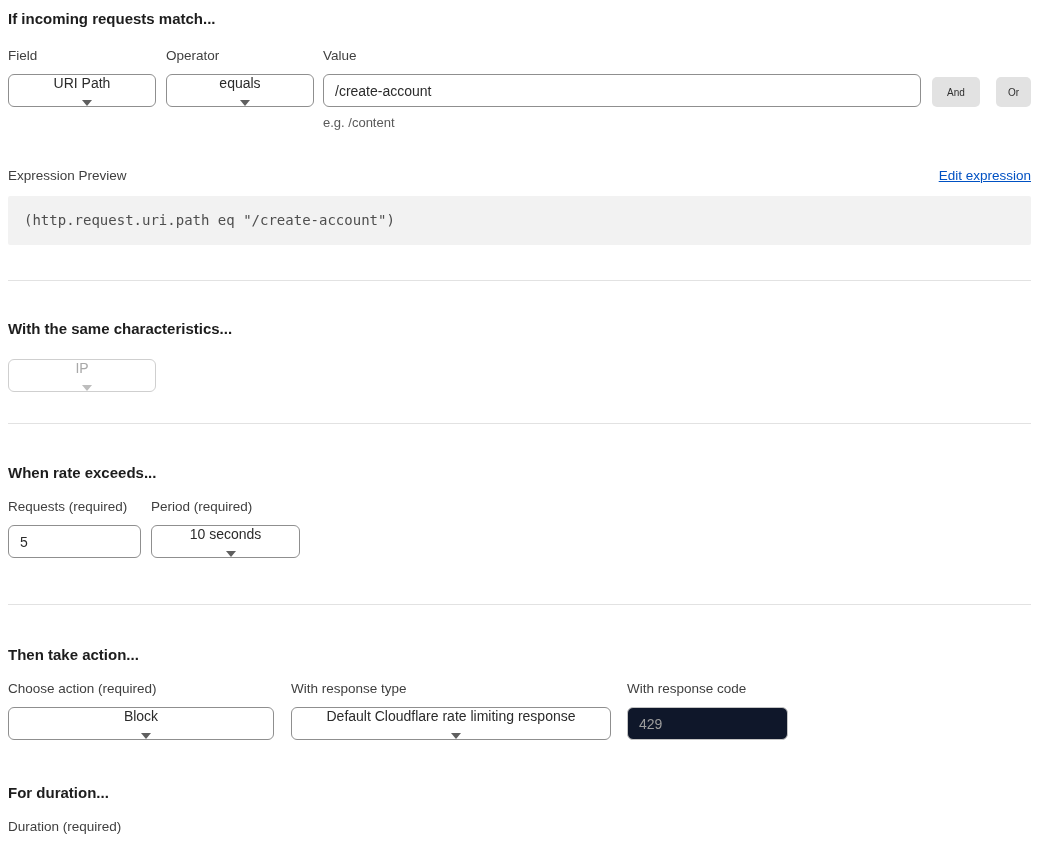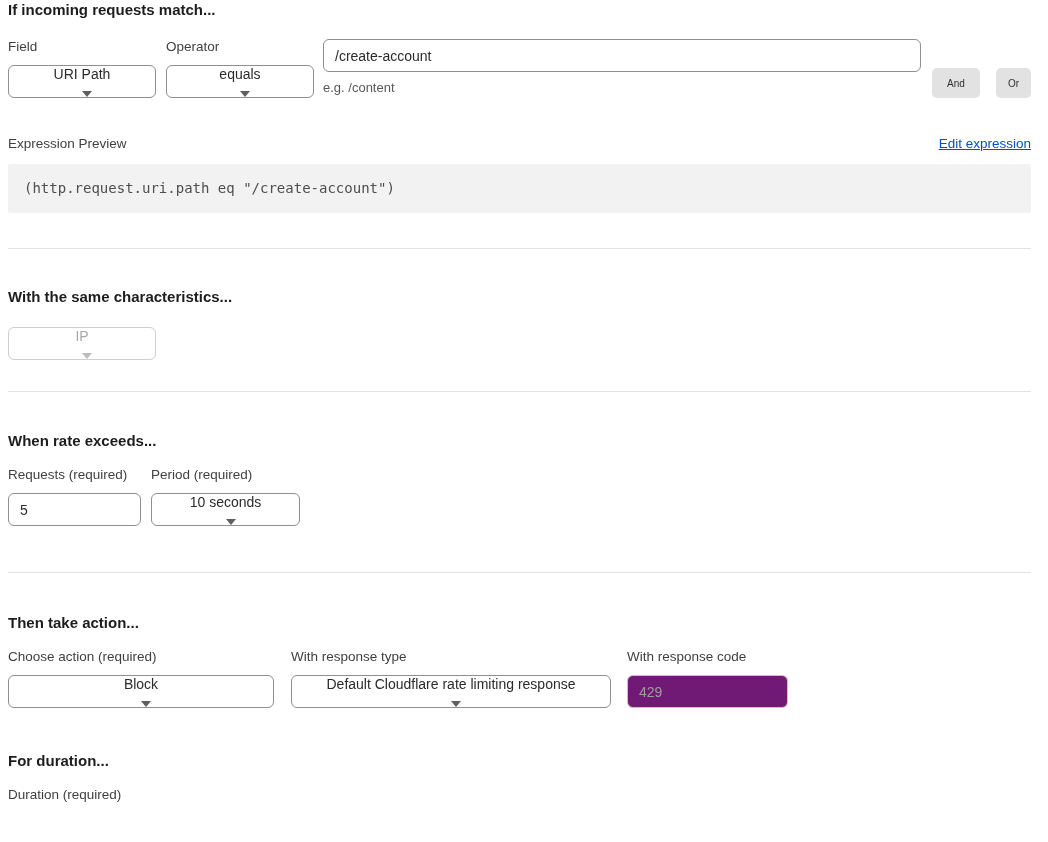--- a/index.html
+++ b/index.html
@@ -1,39 +1,39 @@
 <!DOCTYPE html>
 <html><head>
 <meta charset="utf-8">
 <style>
   * { box-sizing: border-box; }
   html, body { margin: 0; padding: 0; background: #fff; }
   body { font-family: "Liberation Sans", sans-serif; color: #2b2b2b; }
-  .page { width: 1048px; height: 842px; padding: 0 17px 8px 8px; overflow: hidden; }
+  .page { width: 1048px; height: 842px; padding: 9px 17px 8px 8px; overflow: hidden; }
 
   .section-title { font-size: 15px; font-weight: 700; color: #1d1d1d; line-height: 20px; }
 
   .row { display: flex; align-items: flex-start; }
   .field-col { display: flex; flex-direction: column; }
   .field-label { font-size: 13.5px; color: #3f3f3f; line-height: 16px; margin-bottom: 10px; }
 
   .control {
     height: 33px; border: 1px solid #8f8f8f; border-radius: 6px; background: #fff;
     font-size: 14px; color: #2b2b2b; display: flex; align-items: center; flex-direction: column;
   }
   .dropdown { justify-content: space-between; padding: 0 12px; cursor: pointer; }
   .caret {
     width: 0; height: 0; border-left: 5px solid transparent; border-right: 5px solid transparent;
     border-top: 6px solid #5f5f5f; margin-left: 10px; flex: none;
   }
   input.control { padding: 0 11px; width: 100%; outline: none; font-family: "Liberation Sans", sans-serif; }
 
   .dropdown.disabled { border-color: #cfcfcf; color: #a8a8a8; cursor: default; }
   .dropdown.disabled .caret { border-top-color: #bdbdbd; }
-  input.disabled { background: #701a75; border-color: #c4c4c4; color: #9d9d9d; }
+  input.disabled { background: #0f172a; border-color: #c4c4c4; color: #9d9d9d; }
 
   .btn {
     height: 30px; padding: 0 15px; background: #e2e2e2; border: none; border-radius: 5px;
     font-size: 10px; color: #2f2f2f; font-family: "Liberation Sans", sans-serif; cursor: pointer;
   }
   .btn.or { padding: 0 12px; }
 
   .hint { font-size: 13px; color: #595959; margin-top: 8px; }
 
   .preview-row { display: flex; justify-content: space-between; align-items: flex-start; margin-top: 38px; }
@@ -88,20 +88,21 @@
 
     <div class="field-col w-148 gap-9">
       <span class="field-label">Operator</span>
       <div class="control dropdown">
         <span>equals</span>
         <span class="caret"></span>
       </div>
     </div>
 
     <div class="field-col value-col">
+      <span class="field-label">Value</span>
       <input class="control" type="text" value="/create-account" style="">
       <span class="hint">e.g. /content</span>
     </div>
 
     <div class="andor">
       <button class="btn">And</button>
       <button class="btn or">Or</button>
     </div>
   </div>
 

